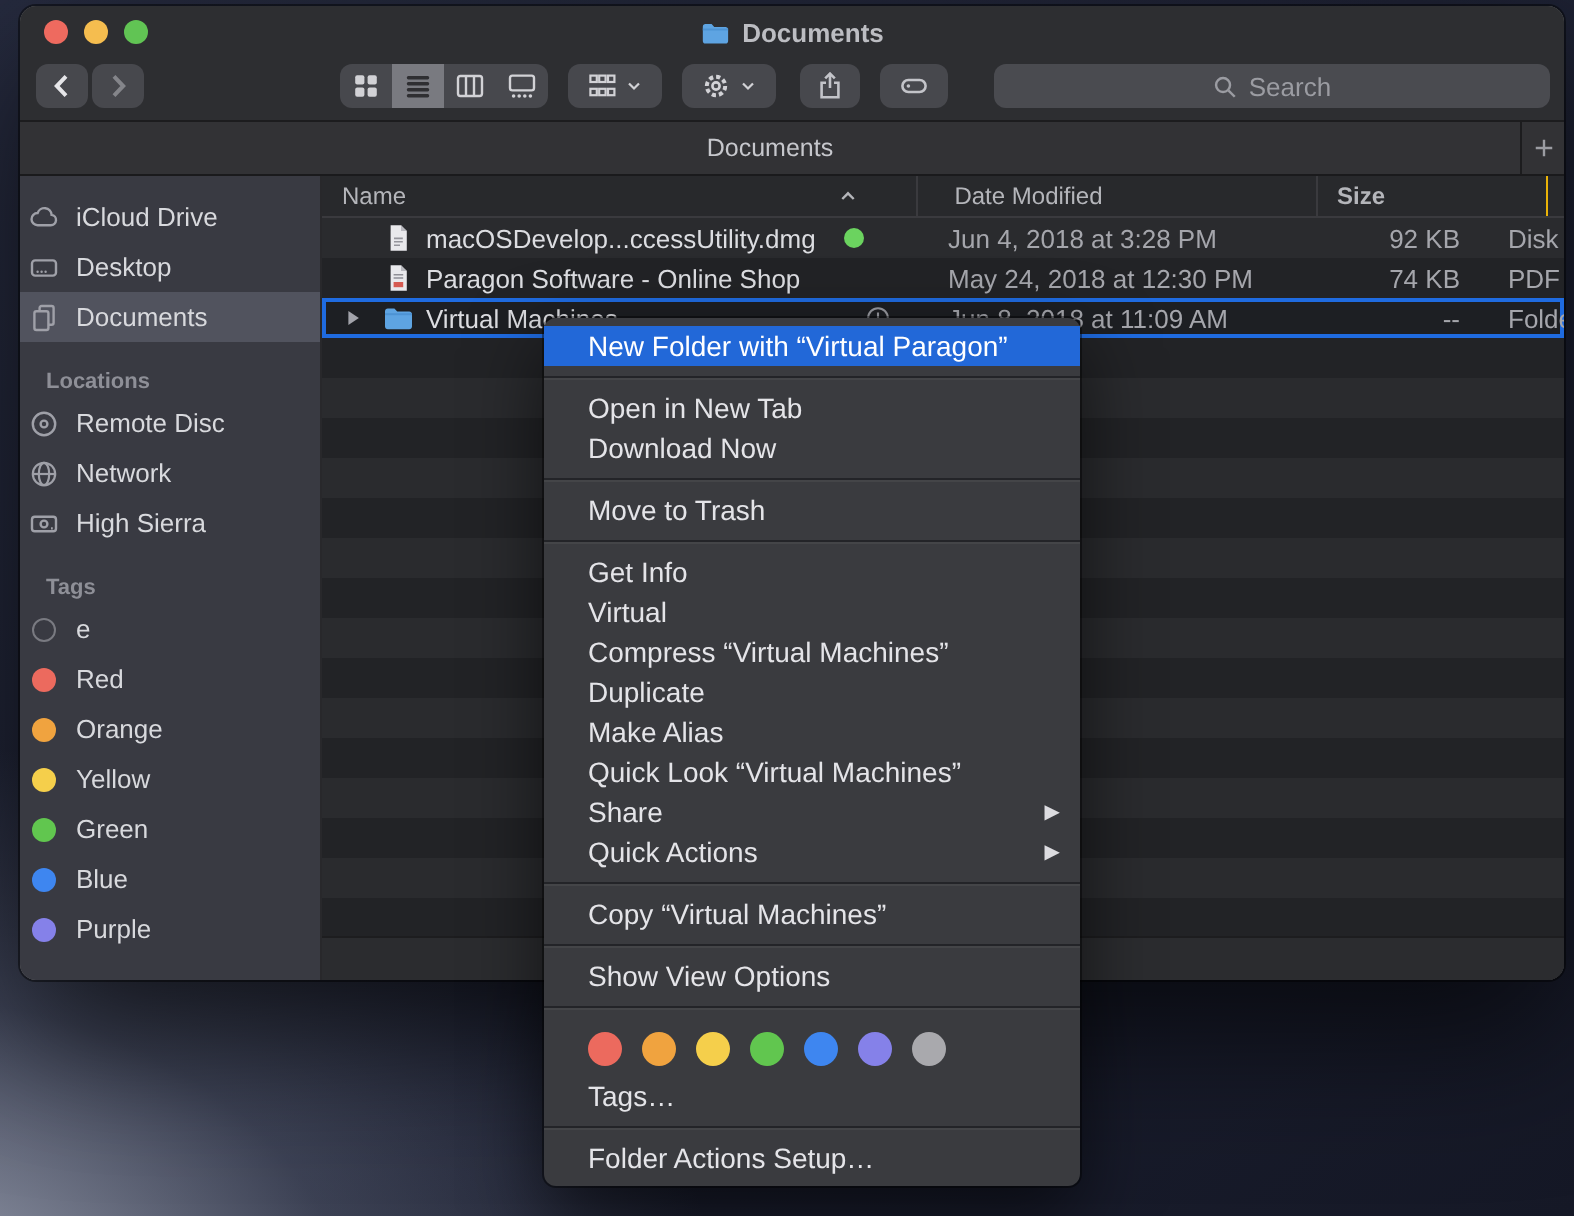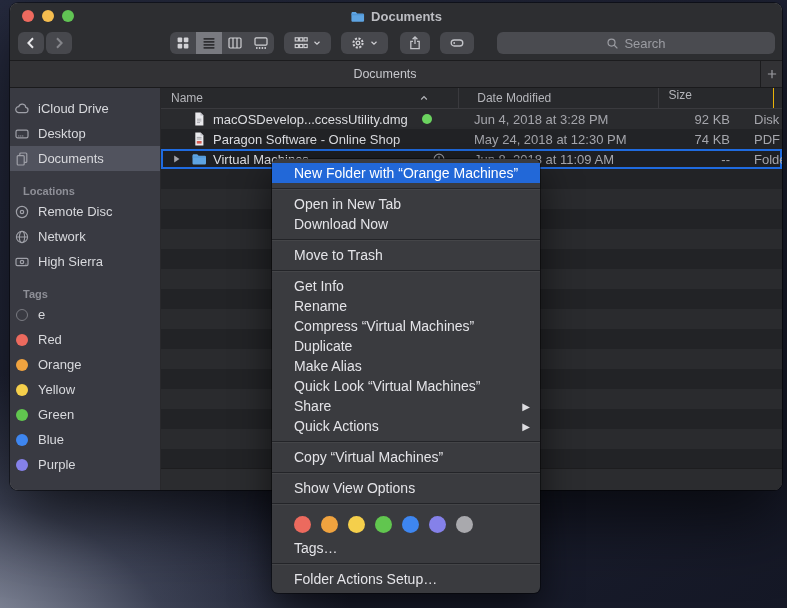--- a/index.html
+++ b/index.html
@@ -48,21 +48,21 @@
   .side-item.selected { background:#51535e; }
   .side-item .icon16 { flex:0 0 16px; }
   .side-header { margin-top:10px; margin-bottom:2px; height:16px; padding-left:13px; color:#8e8f97; font-size:11px; font-weight:700; display:flex; align-items:flex-end; }
   .tag-dot { width:12px; height:12px; border-radius:50%; margin:0 2px; flex:0 0 12px; }
   .tag-dot.ring { background:transparent !important; border:1.5px solid #797a81; }
   
   .listarea { flex:1; display:flex; flex-direction:column; min-width:0; background:#202124; border-left:1px solid #28282b; }
   .list-header { height:21px; background:#28292c; border-bottom:1px solid #3a3a3e; display:flex; align-items:center; color:#b4b5ba; font-size:12px; flex:0 0 auto;gap:20px; }
   .col-name { width:295px; display:flex; align-items:center; padding-left:10px; }
   .col-date { width:190px; padding-left:18px; border-left:1px solid #3a3a3e; align-self:stretch; display:flex; align-items:center; }
-  .col-size { width:100px; padding-right:16px; border-left:1px solid #3a3a3e; align-self:stretch; display:flex; justify-content:flex-start; padding-left:10px; }
+  .col-size { width:100px; padding-right:16px; border-left:1px solid #3a3a3e; align-self:stretch; display:flex; align-items:center; justify-content:flex-start; padding-left:10px;font-weight:bold; }
   .col-kind { flex:1; padding-left:8px; border-left:1px solid #eab308; align-self:stretch; display:flex; align-items:center; overflow:hidden; }
   .sort-ind { margin-left:auto; margin-right:8px; width:12px; height:12px; }
   .rows { flex:1; background:repeating-linear-gradient(to bottom, #2a2b2e 0 20px, #222326 20px 40px); }
   .frow { height:20px; display:flex; align-items:center; font-size:13px; color:#dcdde1; }
   .frow.selected { background:#1d1f23; box-shadow:inset 0 0 0 2px #1f6be0; }
   .fc-name { width:295px; display:flex; align-items:center; gap:6px; padding-left:6px; overflow:hidden; white-space:nowrap; }
   .fc-name .disc { width:18px; flex:0 0 18px; display:flex; justify-content:center; }
   .fc-name .icon16 { flex:0 0 16px; }
   .fc-date { width:190px; padding-left:18px; color:#a5a6ac; white-space:nowrap; }
   .fc-size { width:100px; text-align:right; padding-right:16px; color:#a5a6ac; }
@@ -414,39 +414,39 @@
             <div class="fc-kind">Folder</div>
           </div>
         </div>
       <div class="bottombar"></div>
     </div>
   </div>
 </div>
 
 <div class="cmenu" id="cmenu">
     <div class="mi hl">
-      <span>New Folder with “Orange Machines”</span>
+      <span>New Folder with “Virtual Paragon”</span>
     </div>
     <div class="msep"></div>
     <div class="mi">
       <span>Open in New Tab</span>
     </div>
     <div class="mi">
       <span>Download Now</span>
     </div>
     <div class="msep"></div>
     <div class="mi">
       <span>Move to Trash</span>
     </div>
     <div class="msep"></div>
     <div class="mi">
       <span>Get Info</span>
     </div>
     <div class="mi">
-      <span>Rename</span>
+      <span>Virtual</span>
     </div>
     <div class="mi">
       <span>Compress “Virtual Machines”</span>
     </div>
     <div class="mi">
       <span>Duplicate</span>
     </div>
     <div class="mi">
       <span>Make Alias</span>
     </div>

